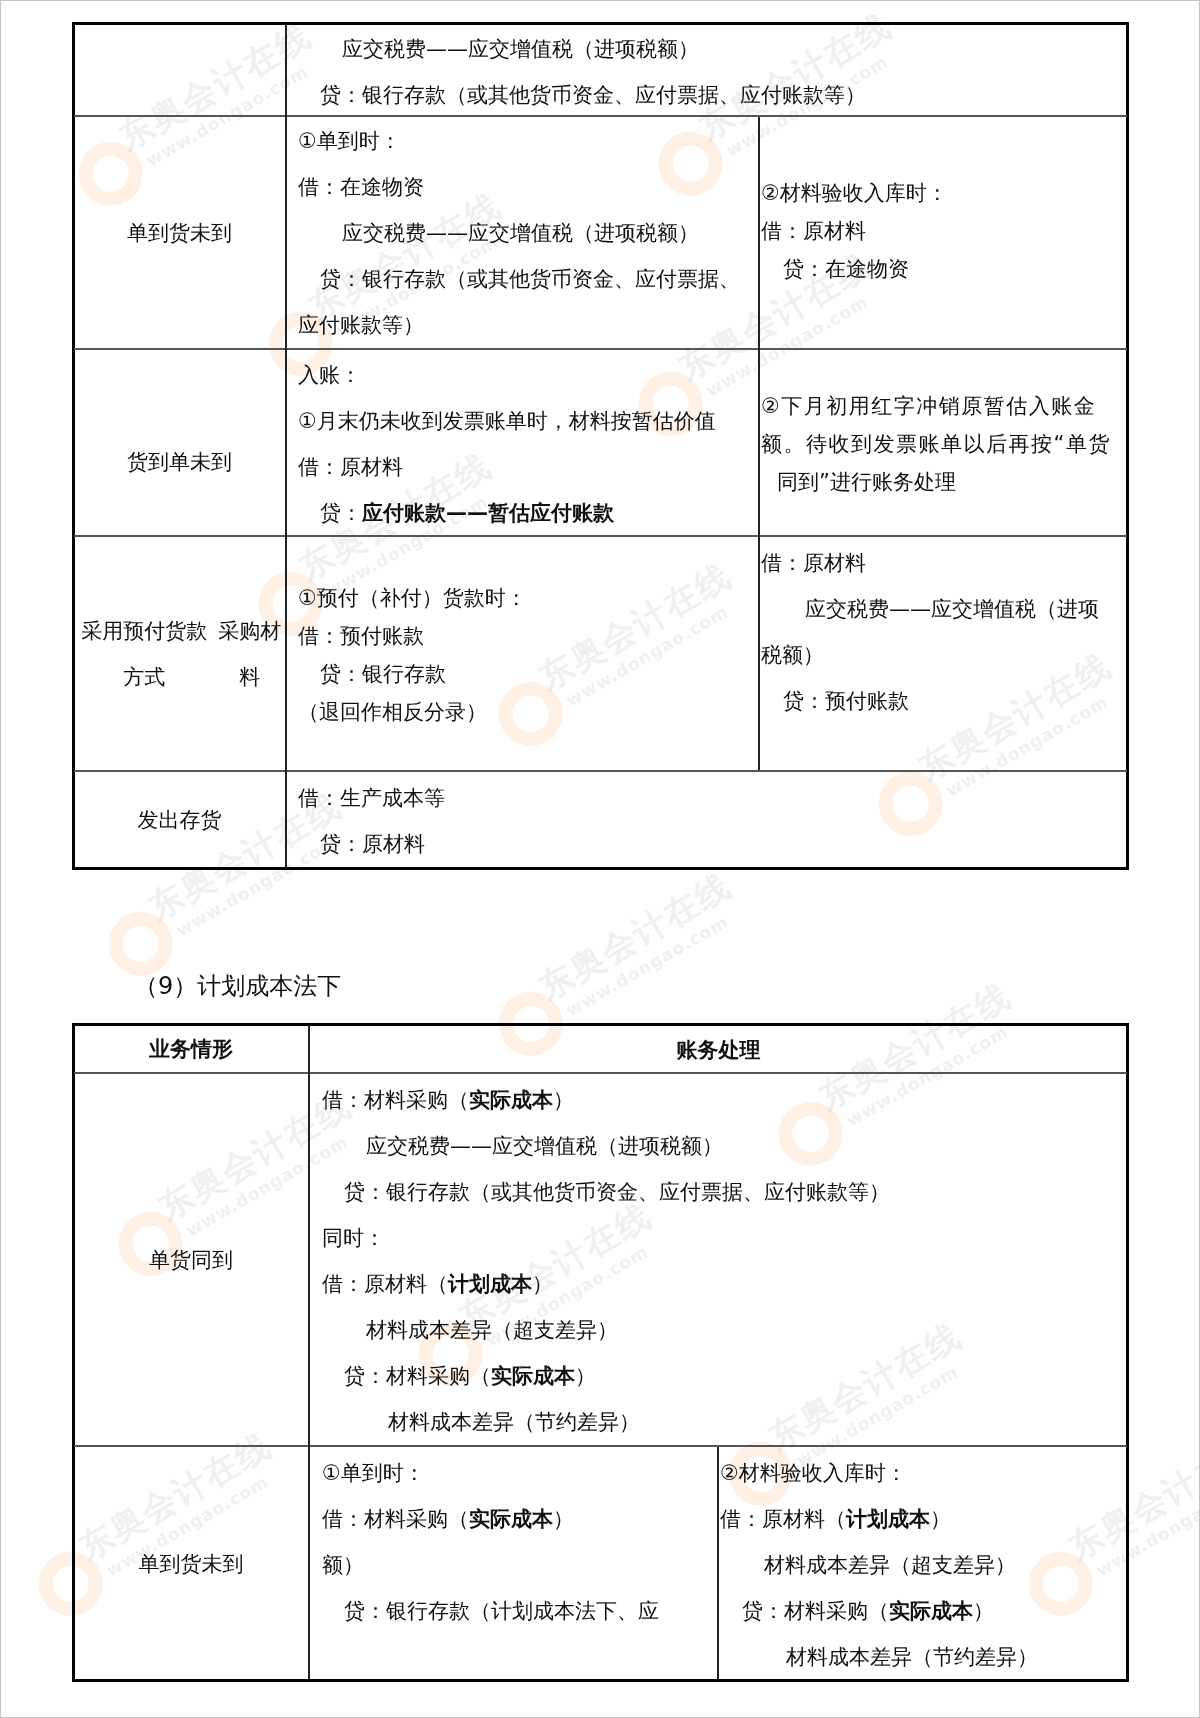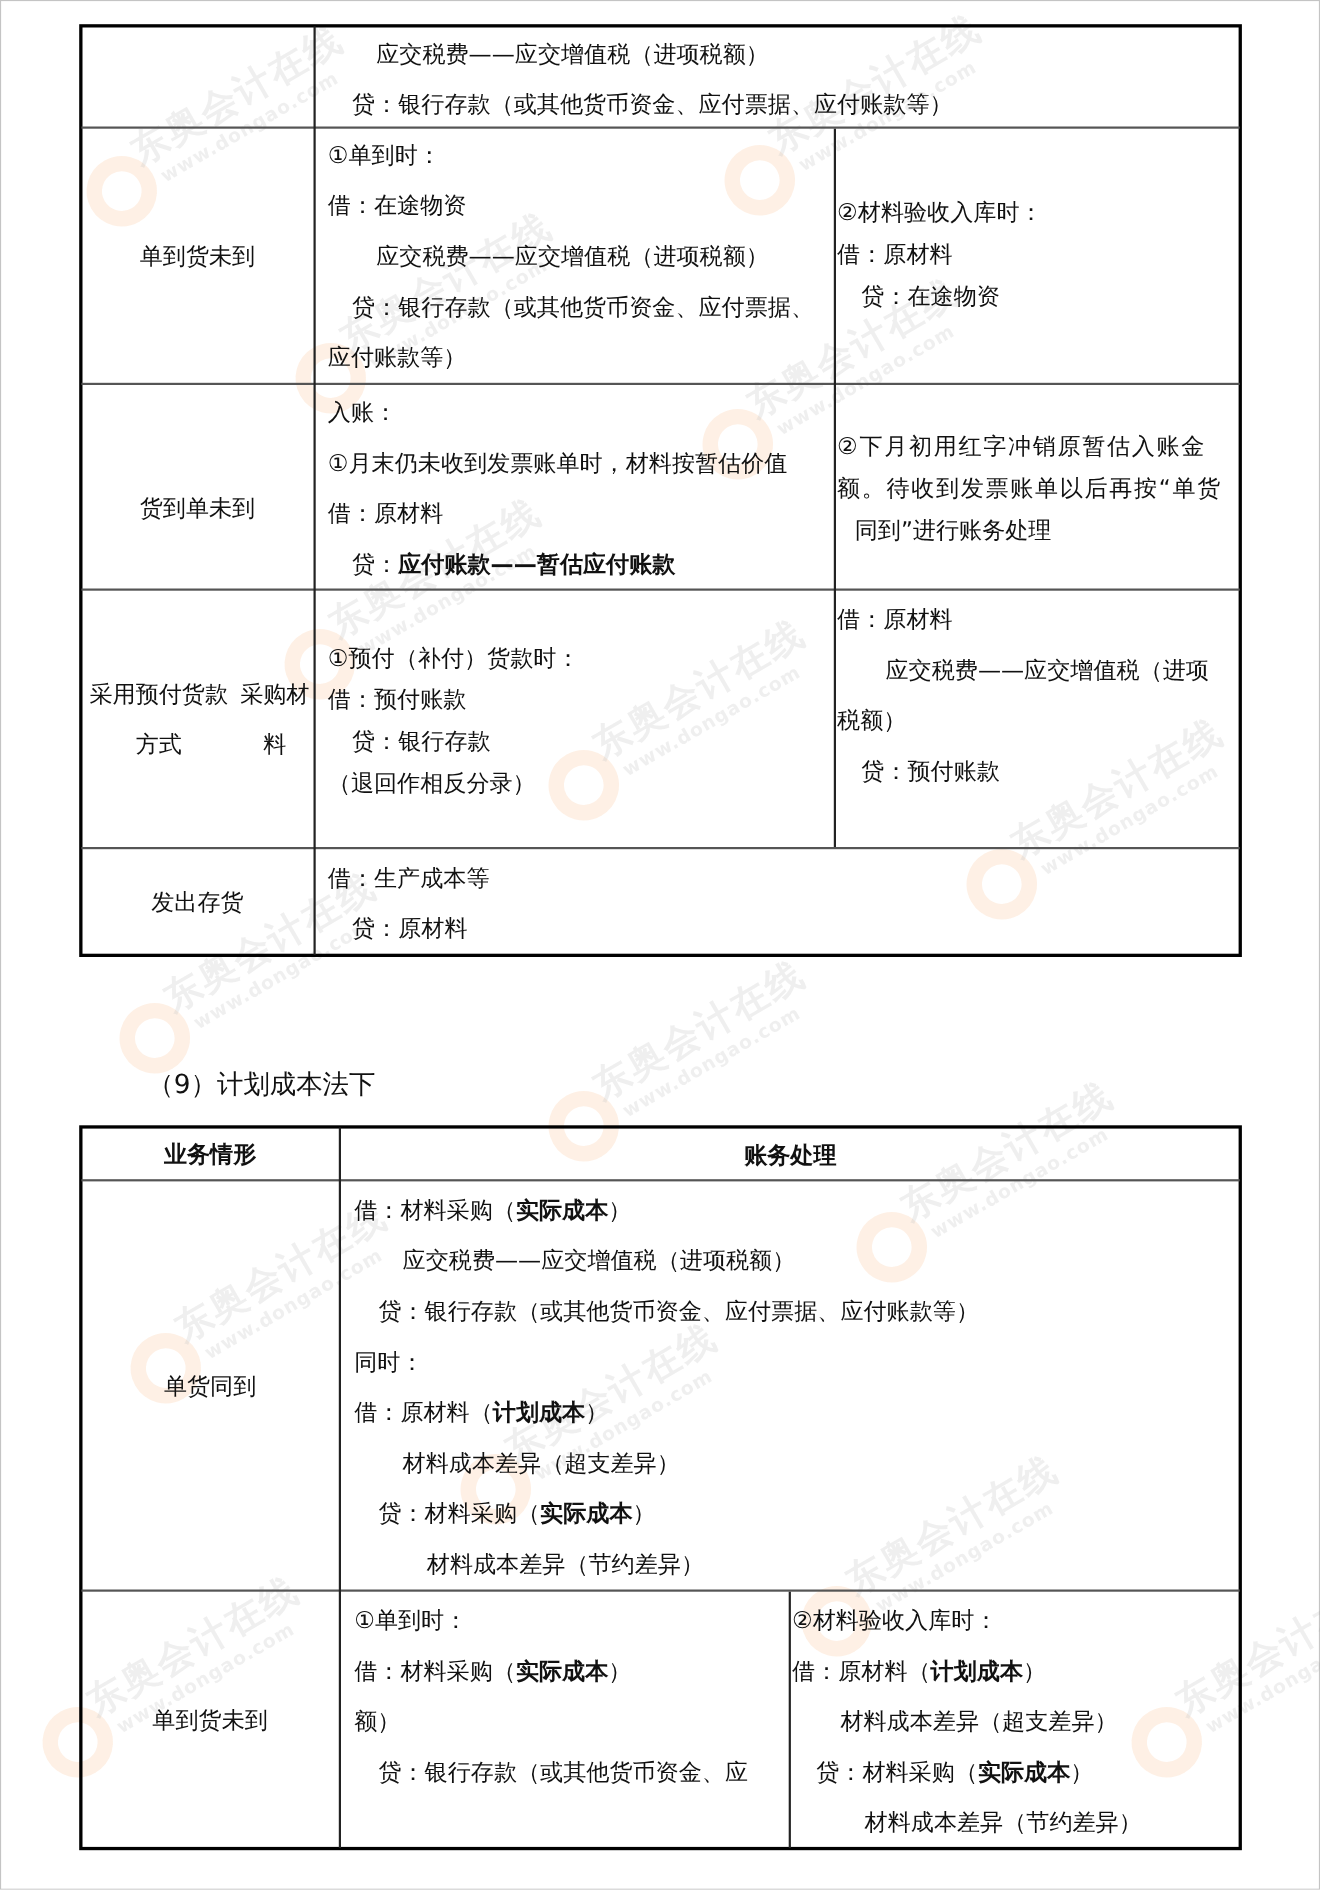--- a/index.html
+++ b/index.html
@@ -215,21 +215,21 @@
   <div class="ln i2">材料成本差异（超支差异）</div>
   <div class="ln i1"><span>贷：材料采购（</span><b>实际成本</b><span>）</span></div>
   <div class="ln i3">材料成本差异（节约差异）</div>
 </div>
 
 <div class="label" style="left:74px;top:1447px;width:234px;height:233px;">单到货未到</div>
 <div class="lines" style="left:322px;top:1450px;">
   <div class="ln">①单到时：</div>
   <div class="ln"><span>借：材料采购（</span><b>实际成本</b><span>）</span></div>
   <div class="ln">额）</div>
-  <div class="ln i1">贷：银行存款（或其他货币资金、应</div>
+  <div class="ln i1">贷：银行存款（计划成本法下、应</div>
 </div>
 <div class="lines" style="left:720px;top:1450px;">
   <div class="ln">②材料验收入库时：</div>
   <div class="ln"><span>借：原材料（</span><b>计划成本</b><span>）</span></div>
   <div class="ln i2">材料成本差异（超支差异）</div>
   <div class="ln i1"><span>贷：材料采购（</span><b>实际成本</b><span>）</span></div>
   <div class="ln i3">材料成本差异（节约差异）</div>
 </div>
 
 </body></html>

